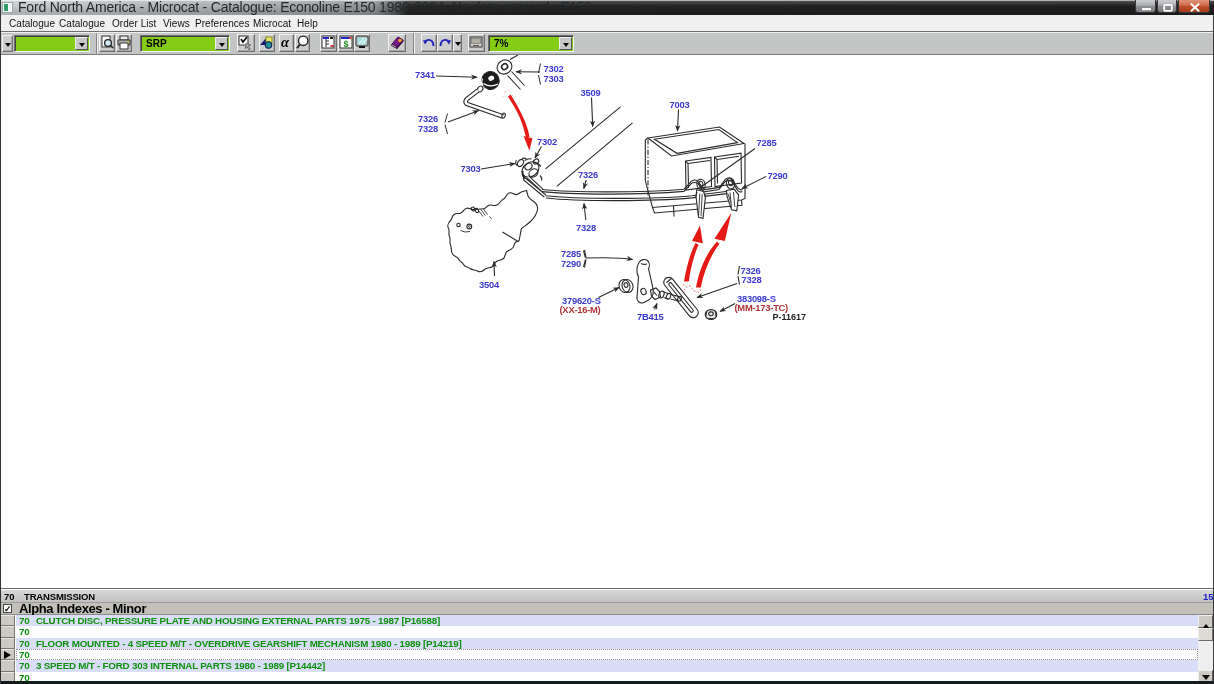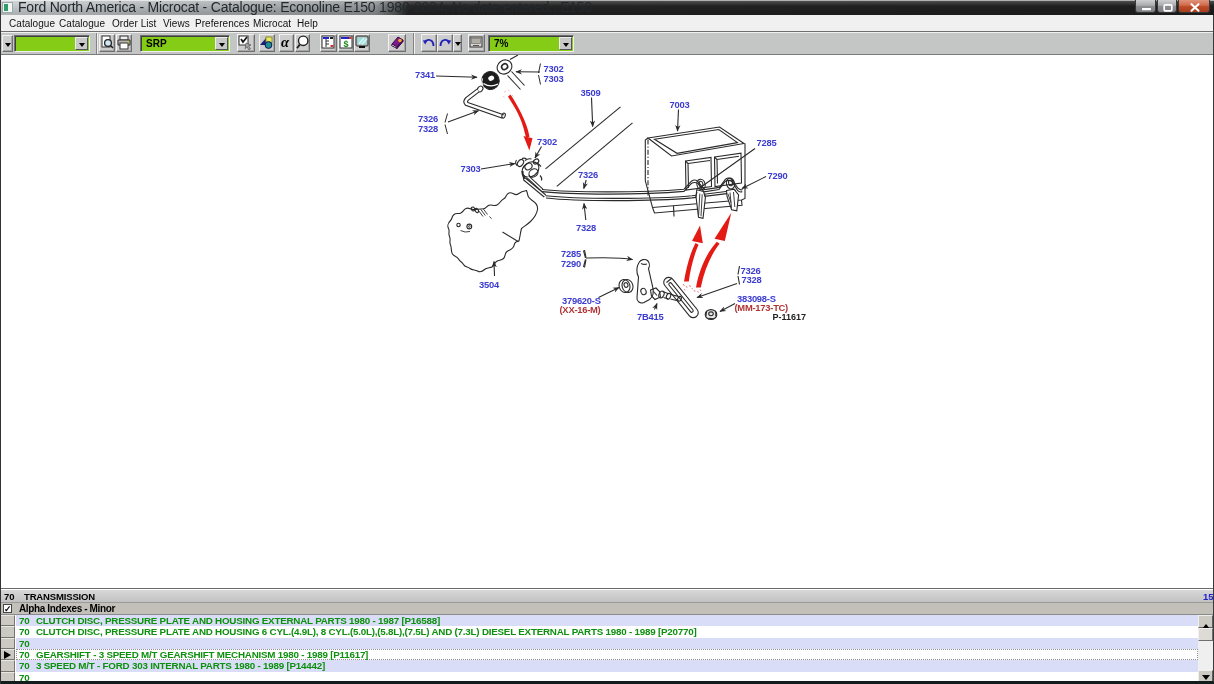--- a/index.html
+++ b/index.html
@@ -26,21 +26,21 @@
 .tbtn{position:absolute;top:2px;height:18px;background:#cdcdcd;border:1px solid;border-color:#f2f2f2 #6f6f6f #6f6f6f #f2f2f2;box-shadow:inset -1px -1px 0 #a8a8a8}
 .combo{position:absolute;top:3px;height:17px;background:#84cc16;border:1px solid;border-color:#6f6f6f #f0f0f0 #f0f0f0 #6f6f6f;box-shadow:inset 1px 1px 0 #3f3f3f}
 .cbtn{position:absolute;right:1px;top:1px;width:13px;height:13px;background:#c8c8c8;border:1px solid;border-color:#eee #555 #555 #eee}
 .cbtn:after,.drop:after{content:"";position:absolute;left:50%;top:50%;margin:-1px 0 0 -3px;border:3px solid transparent;border-top:4px solid #000}
 .combo .txt{position:absolute;left:5px;top:1px;font-weight:bold;font-size:10px;line-height:14px;color:#000}
 
 #panel{left:0;top:588px;width:1214px;height:96px;background:#fff;border-top:1px solid #6a6a6a}
 #phead{position:absolute;left:0;top:1px;width:1214px;height:13px;background:linear-gradient(#d8d8d8,#c2c2c2);border-bottom:1px solid #9a9a9a}
 #phead .t{position:absolute;top:0;font-weight:bold;font-size:9.5px;letter-spacing:-0.15px;line-height:13px;color:#000}
 #alpharow{position:absolute;left:0;top:14px;width:1214px;height:12px;background:#c3c0ba;border-bottom:1px solid #8a8a8a}
-#alpharow .t{position:absolute;left:19px;top:0;font-weight:bold;font-size:10px;letter-spacing:-0.38px;line-height:12px;color:#000}
+#alpharow .t{position:absolute;left:19px;top:0;font-weight:bold;font-size:13px;letter-spacing:-0.38px;line-height:12px;color:#000}
 #cbox{position:absolute;left:3px;top:1px;width:9px;height:9px;background:#fff;border:1px solid #444;font-size:9px;line-height:9px;font-weight:bold;color:#000;text-align:center}
 #list{position:absolute;left:0;top:26px;width:1214px;height:68px;background:#fff}
 .lrow{position:absolute;left:16px;width:1182px;height:11.33px;font-weight:bold;font-size:9.8px;line-height:11.4px;color:#0d900d;white-space:nowrap;letter-spacing:-0.22px}
 .lrow b{position:absolute;left:3px}
 .lrow span{position:absolute;left:20px}
 .gut{position:absolute;left:0;width:15px;height:11.33px;background:#ccc9c3;border:1px solid;border-color:#e9e7e3 #77756f #77756f #e9e7e3}
 #ptr{position:absolute;left:3px;top:1px;width:0;height:0;border:4.5px solid transparent;border-left:7px solid #000;border-right:none}
 #selbox{position:absolute;left:16px;width:1182px;height:11.33px;background:#fff;border:1px dotted #909090}
 
 #sbar{position:absolute;left:1198px;top:0;width:15px;height:68px;background:#efefef}
@@ -342,33 +342,32 @@
       <span class="t" style="left:24px">TRANSMISSION</span>
       <span class="t" style="left:1203px;color:#2222cc">15</span>
     </div>
  <div id="alpharow">
       <span id="cbox">✓</span>
       <span class="t">Alpha Indexes - Minor</span>
     </div>
  <div id="list">
   <div class="lrow" style="top:0;background:#daddf7">
         <b>70</b>
-        <span>CLUTCH DISC, PRESSURE PLATE AND HOUSING EXTERNAL PARTS 1980 - 1987 [P16588]</span>
+        <span>CLUTCH DISC, PRESSURE PLATE AND HOUSING EXTERNAL PARTS 1975 - 1987 [P16588]</span>
       </div>
   <div class="lrow" style="top:11.33px">
         <b>70</b>
-        <span>CLUTCH DISC, PRESSURE PLATE AND HOUSING 6 CYL.(4.9L), 8 CYL.(5.0L),(5.8L),(7.5L) AND (7.3L) DIESEL EXTERNAL PARTS 1980 - 1989 [P20770]</span>
       </div>
   <div class="lrow" style="top:22.66px;background:#daddf7">
         <b>70</b>
+        <span>FLOOR MOUNTED - 4 SPEED M/T - OVERDRIVE GEARSHIFT MECHANISM 1980 - 1989 [P14219]</span>
       </div>
   <div id="selbox" style="top:34px"></div>
   <div class="lrow" style="top:34px">
         <b>70</b>
-        <span>GEARSHIFT - 3 SPEED M/T GEARSHIFT MECHANISM 1980 - 1989 [P11617]</span>
       </div>
   <div class="lrow" style="top:45.33px;background:#daddf7">
         <b>70</b>
         <span>3 SPEED M/T - FORD 303 INTERNAL PARTS 1980 - 1989 [P14442]</span>
       </div>
   <div class="lrow" style="top:56.66px">
         <b>70</b>
       </div>
   <div class="gut" style="top:0"></div>
   <div class="gut" style="top:11.33px"></div>

